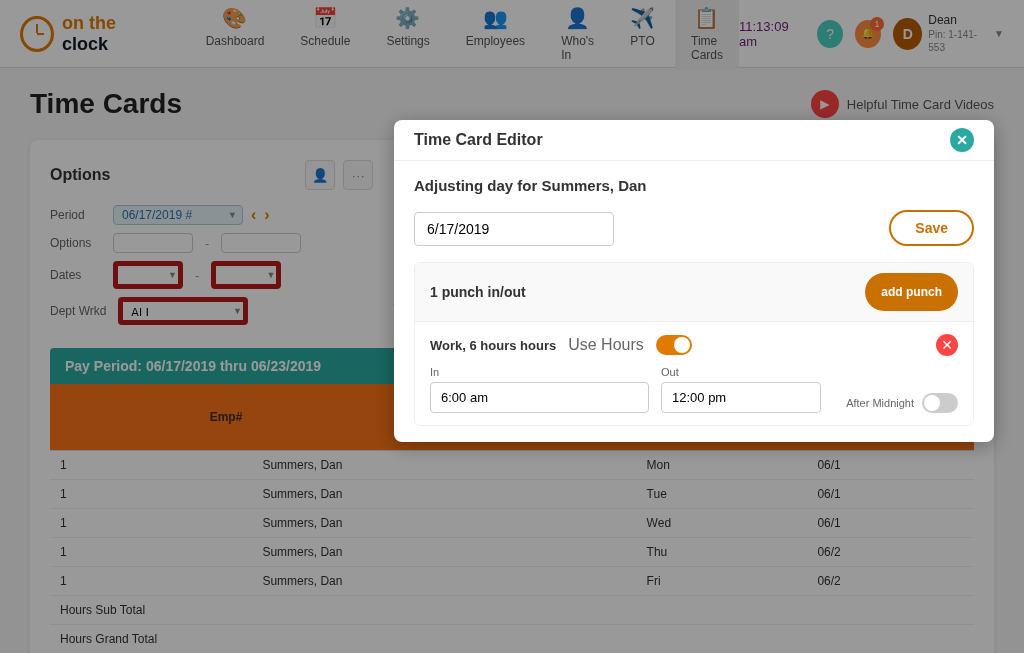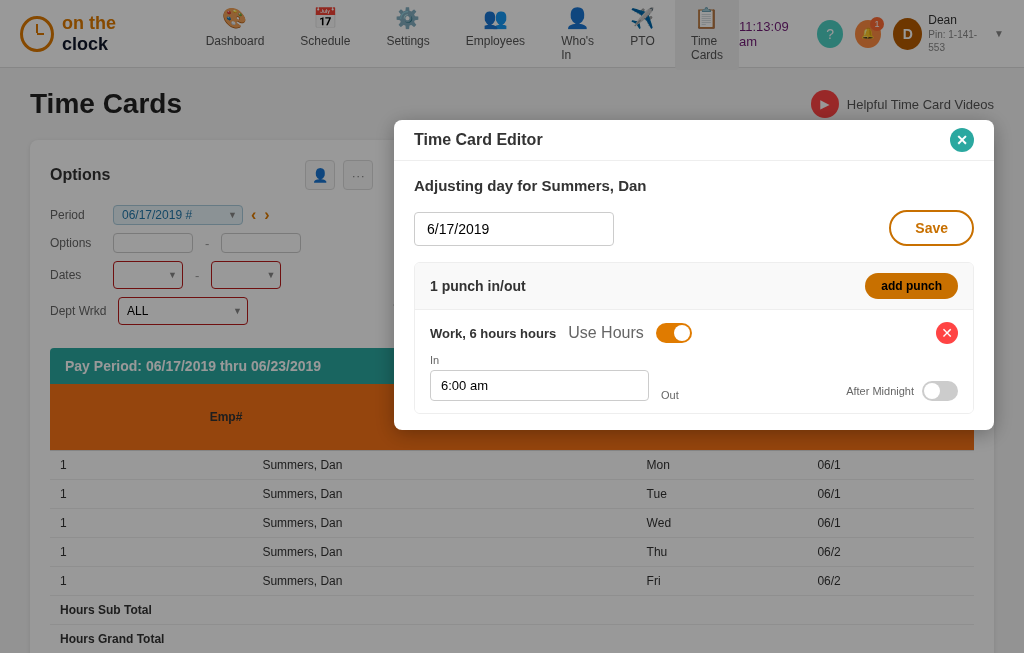--- a/index.html
+++ b/index.html
@@ -159,21 +159,21 @@
     .form-row { display: flex; align-items: center; gap: 8px; margin-bottom: 8px; }
     .form-label { font-size: 12px; color: #666; width: 55px; flex-shrink: 0; }
     .form-input {
       border: 1px solid #ccc;
       border-radius: 4px;
       padding: 4px 8px;
       font-size: 12px;
       height: 20px;
     }
     .form-select {
-      border: 1px solid #b91c1c;
+      border: 5px solid #b91c1c;
       border-radius: 4px;
       padding: 4px 8px;
       font-size: 12px;
       height: 28px;
       background: #fff;
       appearance: none;
       padding-right: 20px;
       position: relative;
     }
     .select-wrapper {
@@ -241,21 +241,21 @@
       background: #f97316;
       border-bottom: 1px solid #ddd;
       padding: 26px 10px;
       text-align: right;
       font-weight: bold;
     }
     .time-table td {
       border-bottom: 1px solid #eee;
       padding: 7px 10px;
     }
-    .subtotal-row td { font-weight: bold; }
+    .subtotal-row td { font-weight: normal; }
 
     
     .modal-overlay {
       position: fixed;
       top: 0; left: 0; right: 0; bottom: 0;
       background: rgba(0,0,0,0.4);
       z-index: 100;
       display: flex;
       align-items: flex-start;
       justify-content: flex-end;
@@ -324,24 +324,24 @@
       background: #f9f9f9;
       padding: 10px 15px;
       display: flex;
       justify-content: space-between;
       align-items: center;
       border-bottom: 1px solid #eee;
     }
     .punch-title { font-size: 14px; font-weight: bold; }
     .add-punch-btn {
       background: #c87000;
-      color: #000000;
+      color: #ffffff;
       border: none;
       border-radius: 20px;
-      padding: 6px 16px;
+      padding: 12px 16px;
       font-size: 12px;
       cursor: pointer;
       font-weight: bold;
     }
     .punch-row {
       padding: 12px 15px;
       background: #fff;
     }
     .punch-type-row {
       display: flex;
@@ -671,20 +671,21 @@
             <div class="toggle"></div>
             <button class="remove-btn">✕</button>
           </div>
           <div class="in-out-row">
             <div class="in-out-group">
               <span class="in-out-label">In</span>
               <input class="in-out-input" value="6:00 am" style="width: 219px;">
             </div>
             <div class="in-out-group">
               <span class="in-out-label">Out</span>
+              <input class="in-out-input" value="12:00 pm" style="width: 160px;">
             </div>
             <div class="after-midnight-group">
               <span class="after-midnight-label">After Midnight</span>
               <div class="toggle toggle-off"></div>
             </div>
           </div>
         </div>
       </div>
     </div>
   </div>

